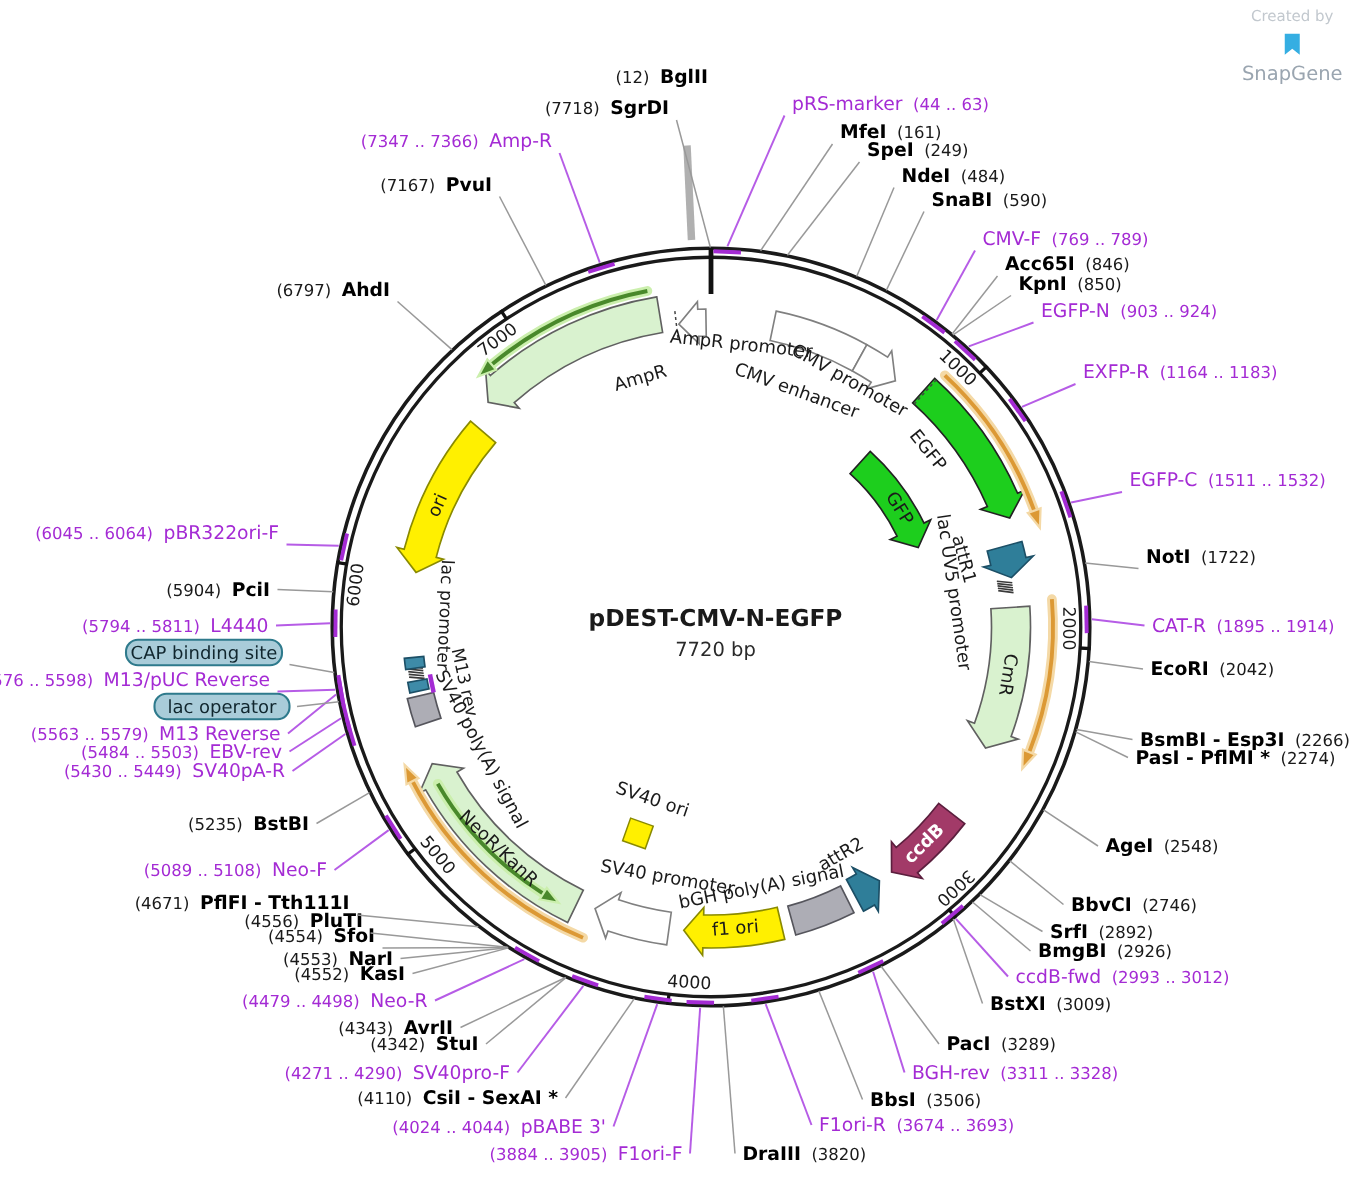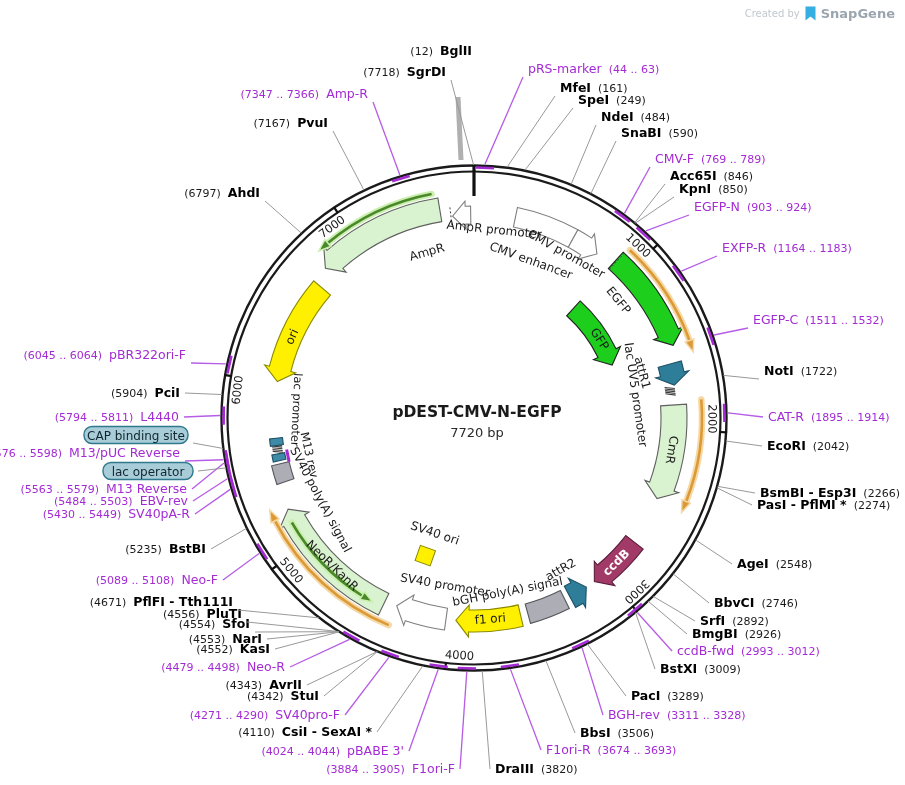--- a/index.html
+++ b/index.html
@@ -1,20 +1,20 @@
 <!DOCTYPE html>
 <html><head>
 <meta charset="utf-8">
 <style>
   html,body{margin:0;padding:0;background:#fff;}
   .canvas{position:relative;width:905px;height:785px;background:#fff;overflow:hidden;font-family:"DejaVu Sans",sans-serif;}
   svg text{font-family:"DejaVu Sans",sans-serif;}
-  .watermark{position:absolute;top:6px;right:10px;display:flex;align-items:center;gap:5px;}
+  .watermark{position:absolute;top:6px;right:10px;display:flex;align-items:center;gap:5px;flex-direction:column;}
   .wm-created{font-size:10px;color:#c2c8ce;}
-  .wm-brand{font-size:13px;font-weight:700;color:#9aa5b0;}
+  .wm-brand{font-size:13px;font-weight:400;color:#9aa5b0;}
   .title-text{font-size:15.5px;font-weight:bold;fill:#1a1a1a;}
   .size-text{font-size:13px;fill:#2a2a2a;}
 </style>
 </head>
 <body>
 
 <div class="canvas">
   <div class="watermark">
     <span class="wm-created">Created by</span>
     <svg width="11" height="15" viewBox="0 0 11 15">

